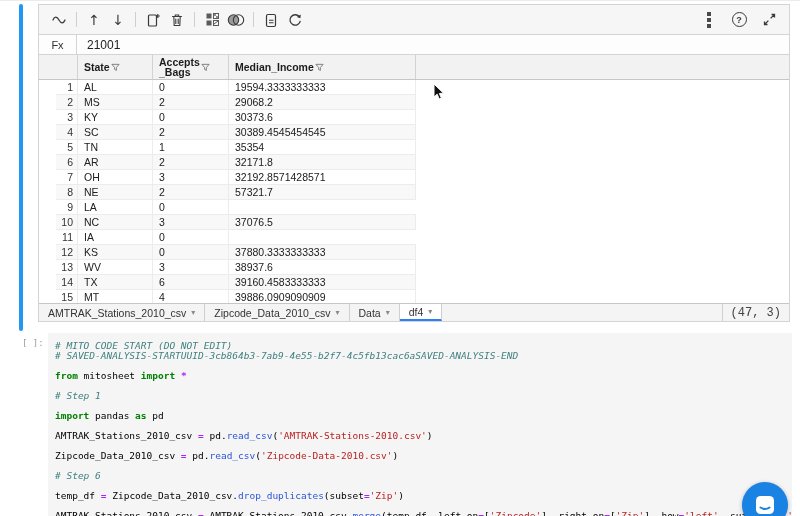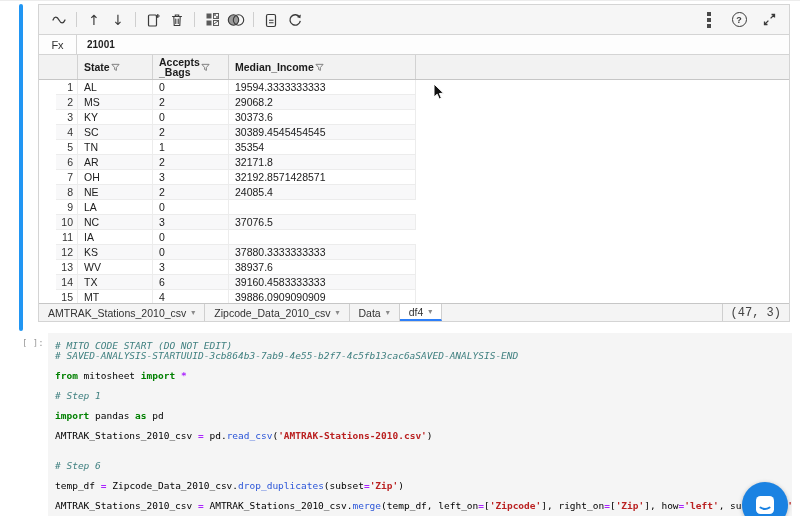--- a/index.html
+++ b/index.html
@@ -17,21 +17,21 @@
   .tb-btn { width:24px; height:22px; display:flex; align-items:center; justify-content:center; color:#3a3a3a; }
   .tb-sep { width:1px; height:15px; background:#cfcfcf; margin:0 5px; }
   .tb-right { margin-left:auto; display:flex; align-items:center; gap:6px; }
   .tb-arrow { font-family:"DejaVu Sans",sans-serif; font-size:14px; color:#3a3a3a; line-height:1; }
   .kebab { display:flex; flex-direction:column; gap:2px; align-items:center; }
   .kebab i { width:4px; height:4px; background:#4a4a4a; display:block; }
   .help-circle { width:15px; height:15px; border:1.2px solid #3a3a3a; border-radius:50%; display:flex; align-items:center; justify-content:center; font-size:9px; font-weight:bold; color:#3a3a3a; }
 
   .formula-bar { height:20px; background:#fdfdfd; border-bottom:1px solid #d4d4d4; display:flex; align-items:stretch; }
   .fx-box { width:38px; border-right:1px solid #d4d4d4; display:flex; align-items:center; justify-content:center; font-size:11px; color:#333; }
-  .fx-value { display:flex; align-items:center; padding-left:10px; font-size:10px; font-weight:700; color:#222; flex:1; }
+  .fx-value { display:flex; align-items:center; padding-left:10px; font-size:12px; font-weight:400; color:#222; flex:1; }
 
   .grid-area { position:relative; flex:1; background:#fff; overflow:hidden; }
   .grid-header { position:absolute; left:0; top:0; right:0; height:25px; background:#f2f2f2; border-bottom:1px solid #c6c6c6; display:flex; }
   .table-offset { margin-left:17px; display:flex; }
   .h-cell { display:flex; align-items:center; gap:1px; padding-left:6px; border-right:1px solid #d2d2d2; font-size:10.5px; font-weight:600; color:#1c1c1c; }
   .h-cell.idx { width:22px; padding:0; }
   .h-label { white-space:pre-line; line-height:10.5px; }
   .grid-rows { position:absolute; left:17px; top:25px; width:360px; }
   .grid-row { display:flex; height:15px; border-bottom:1px solid #ececec; background:#fff; }
   .grid-row.alt { background:#f8f8f9; }
@@ -45,21 +45,21 @@
   .tab-chevron { font-size:8px; color:#8a8a8a; font-family:"DejaVu Sans",sans-serif; }
   .shape-box { margin-left:auto; border-left:1px solid #cfcfcf; display:flex; align-items:center; padding:0 8px; font-size:12px; color:#444;font-family:Liberation Mono, monospace; }
 
   
   .prompt { position:absolute; left:22px; top:337px; font-family:"DejaVu Sans Mono","Liberation Mono",monospace; font-size:9px; color:#9a9a9a; }
   .code-box { position:absolute; left:48px; top:332px; width:744px; height:184px; background:#f5f5f5; padding:8px 6px 0 7px; overflow:hidden; }
   .code-line { font-family:"DejaVu Sans Mono","Liberation Mono",monospace; font-size:9.5px; line-height:10px; white-space:nowrap; color:#000; }
   .tok-c { color:#408080; font-style:italic; }
   .tok-k { color:#008000; font-weight:bold; }
   .tok-o { color:#AA22FF; font-weight:bold; }
-  .tok-s { color:#BA2121;font-weight:bold; }
+  .tok-s { color:#BA2121; }
   .tok-f { color:#2b55d8; }
   .tok-p { color:#000; }
 
   
   .intercom { position:absolute; left:742px; top:481px; width:46px; height:46px; border-radius:50%; background:#1a82e2; display:flex; align-items:center; justify-content:center; box-shadow:0 1px 4px rgba(0,0,0,.25); }
 
   .cursor { position:absolute; left:433px; top:82px; }
 </style>
 </head>
 <body>
@@ -212,21 +212,21 @@
           <div class="grid-row">
             <div class="cell c0">7</div>
             <div class="cell c1">OH</div>
             <div class="cell c2">3</div>
             <div class="cell c3">32192.8571428571</div>
           </div>
           <div class="grid-row alt">
             <div class="cell c0">8</div>
             <div class="cell c1">NE</div>
             <div class="cell c2">2</div>
-            <div class="cell c3">24085.4</div>
+            <div class="cell c3">57321.7</div>
           </div>
           <div class="grid-row">
             <div class="cell c0">9</div>
             <div class="cell c1">LA</div>
             <div class="cell c2">0</div>
           </div>
           <div class="grid-row alt">
             <div class="cell c0">10</div>
             <div class="cell c1">NC</div>
             <div class="cell c2">3</div>
@@ -293,20 +293,21 @@
       <div class="code-line"><span class="tok-c"># SAVED-ANALYSIS-STARTUUID-3cb864b3-7ab9-4e55-b2f7-4c5fb13cac6aSAVED-ANALYSIS-END</span></div>
       <div class="code-line">&nbsp;</div>
       <div class="code-line"><span class="tok-k">from</span><span class="tok-p"> mitosheet </span><span class="tok-k">import</span><span class="tok-p"> </span><span class="tok-o">*</span></div>
       <div class="code-line">&nbsp;</div>
       <div class="code-line"><span class="tok-c"># Step 1</span></div>
       <div class="code-line">&nbsp;</div>
       <div class="code-line"><span class="tok-k">import</span><span class="tok-p"> pandas </span><span class="tok-k">as</span><span class="tok-p"> pd</span></div>
       <div class="code-line">&nbsp;</div>
       <div class="code-line"><span class="tok-p">AMTRAK_Stations_2010_csv </span><span class="tok-o">=</span><span class="tok-p"> pd.</span><span class="tok-f">read_csv</span><span class="tok-p">(</span><span class="tok-s">'AMTRAK-Stations-2010.csv'</span><span class="tok-p">)</span></div>
       <div class="code-line">&nbsp;</div>
+      <div class="code-line"><span class="tok-p">Zipcode_Data_2010_csv </span><span class="tok-o">=</span><span class="tok-p"> pd.</span><span class="tok-f">read_csv</span><span class="tok-p">(</span><span class="tok-s">'Zipcode-Data-2010.csv'</span><span class="tok-p">)</span></div>
       <div class="code-line">&nbsp;</div>
       <div class="code-line"><span class="tok-c"># Step 6</span></div>
       <div class="code-line">&nbsp;</div>
       <div class="code-line"><span class="tok-p">temp_df </span><span class="tok-o">=</span><span class="tok-p"> Zipcode_Data_2010_csv.</span><span class="tok-f">drop_duplicates</span><span class="tok-p">(subset</span><span class="tok-o">=</span><span class="tok-s">'Zip'</span><span class="tok-p">)</span></div>
       <div class="code-line">&nbsp;</div>
       <div class="code-line"><span class="tok-p">AMTRAK_Stations_2010_csv </span><span class="tok-o">=</span><span class="tok-p"> AMTRAK_Stations_2010_csv.</span><span class="tok-f">merge</span><span class="tok-p">(temp_df, left_on</span><span class="tok-o">=</span><span class="tok-p">[</span><span class="tok-s">'Zipcode'</span><span class="tok-p">], right_on</span><span class="tok-o">=</span><span class="tok-p">[</span><span class="tok-s">'Zip'</span><span class="tok-p">], how</span><span class="tok-o">=</span><span class="tok-s">'left'</span><span class="tok-p">, suffixes</span><span class="tok-o">=</span><span class="tok-p">[</span><span class="tok-s">'_x'</span></div>
     </div>
 
   <div class="intercom">
     <svg width="22" height="22" viewBox="0 0 22 22">

